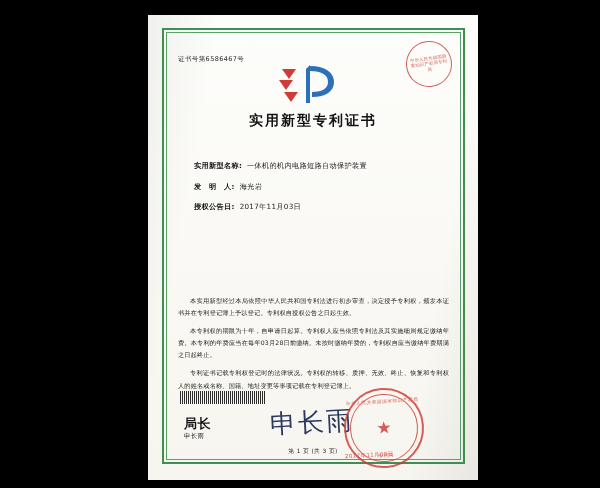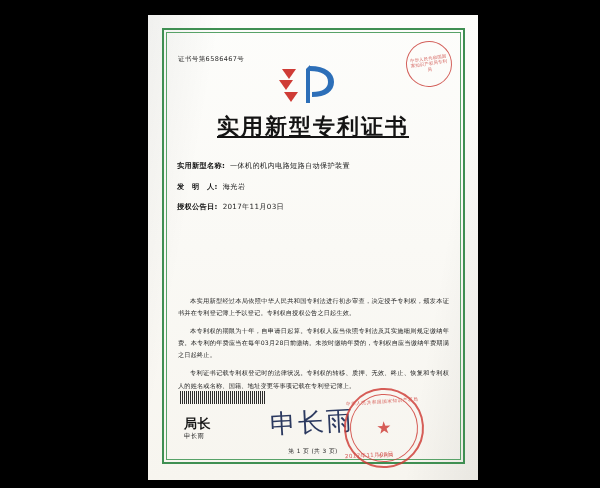--- a/index.html
+++ b/index.html
@@ -121,31 +121,30 @@
     transform: translateX(-50%);
   }
 
   .title {
     position: absolute;
     left: 0;
     right: 0;
     top: 97px;
     text-align: center;
     font-family: "DejaVu Sans", sans-serif;
-    font-size: 22px;
+    font-size: 14px;
     font-weight: bold;
     color: #141414;
     letter-spacing: 2px;
-    text-decoration: underline;
   }
 
   
   .fields {
     position: absolute;
-    left: 29px;
+    left: 46px;
     right: 30px;
     top: 146px;
   }
   .frow {
     display: flex;
     align-items: baseline;
     font-size: 7.2px;
     color: #1b1b1b;
     margin-bottom: 10.5px;
     letter-spacing: .3px;

